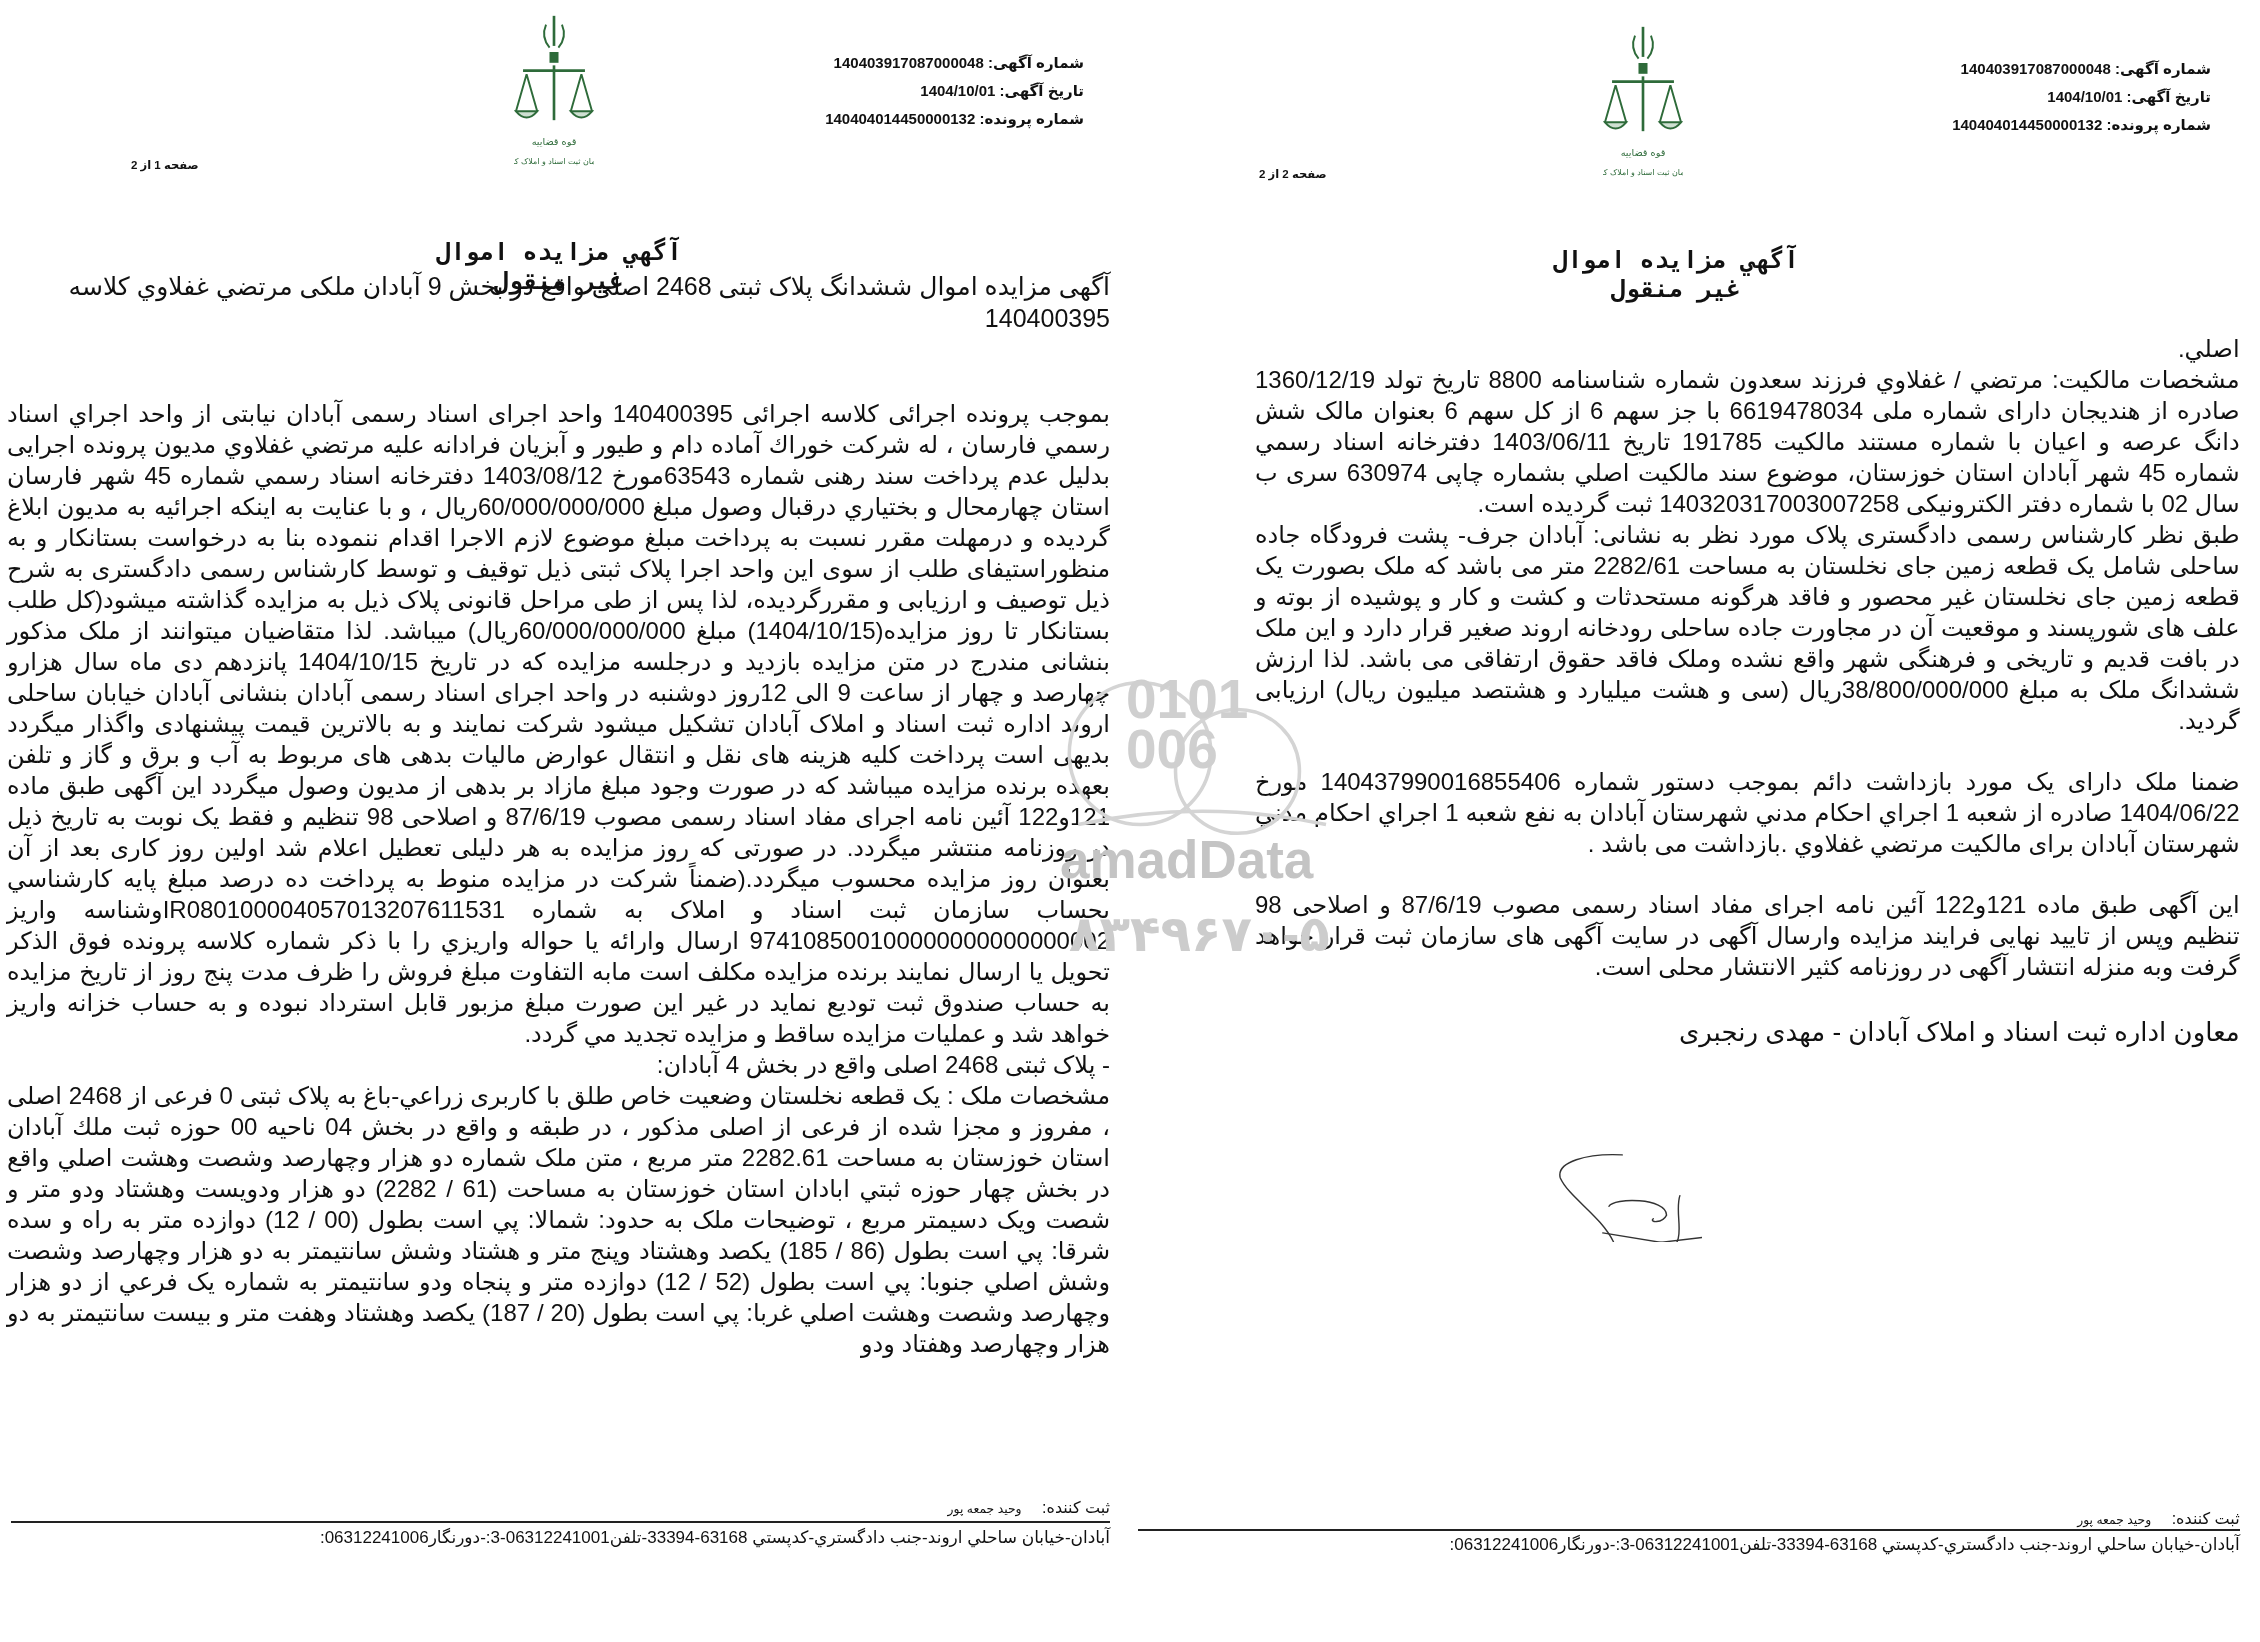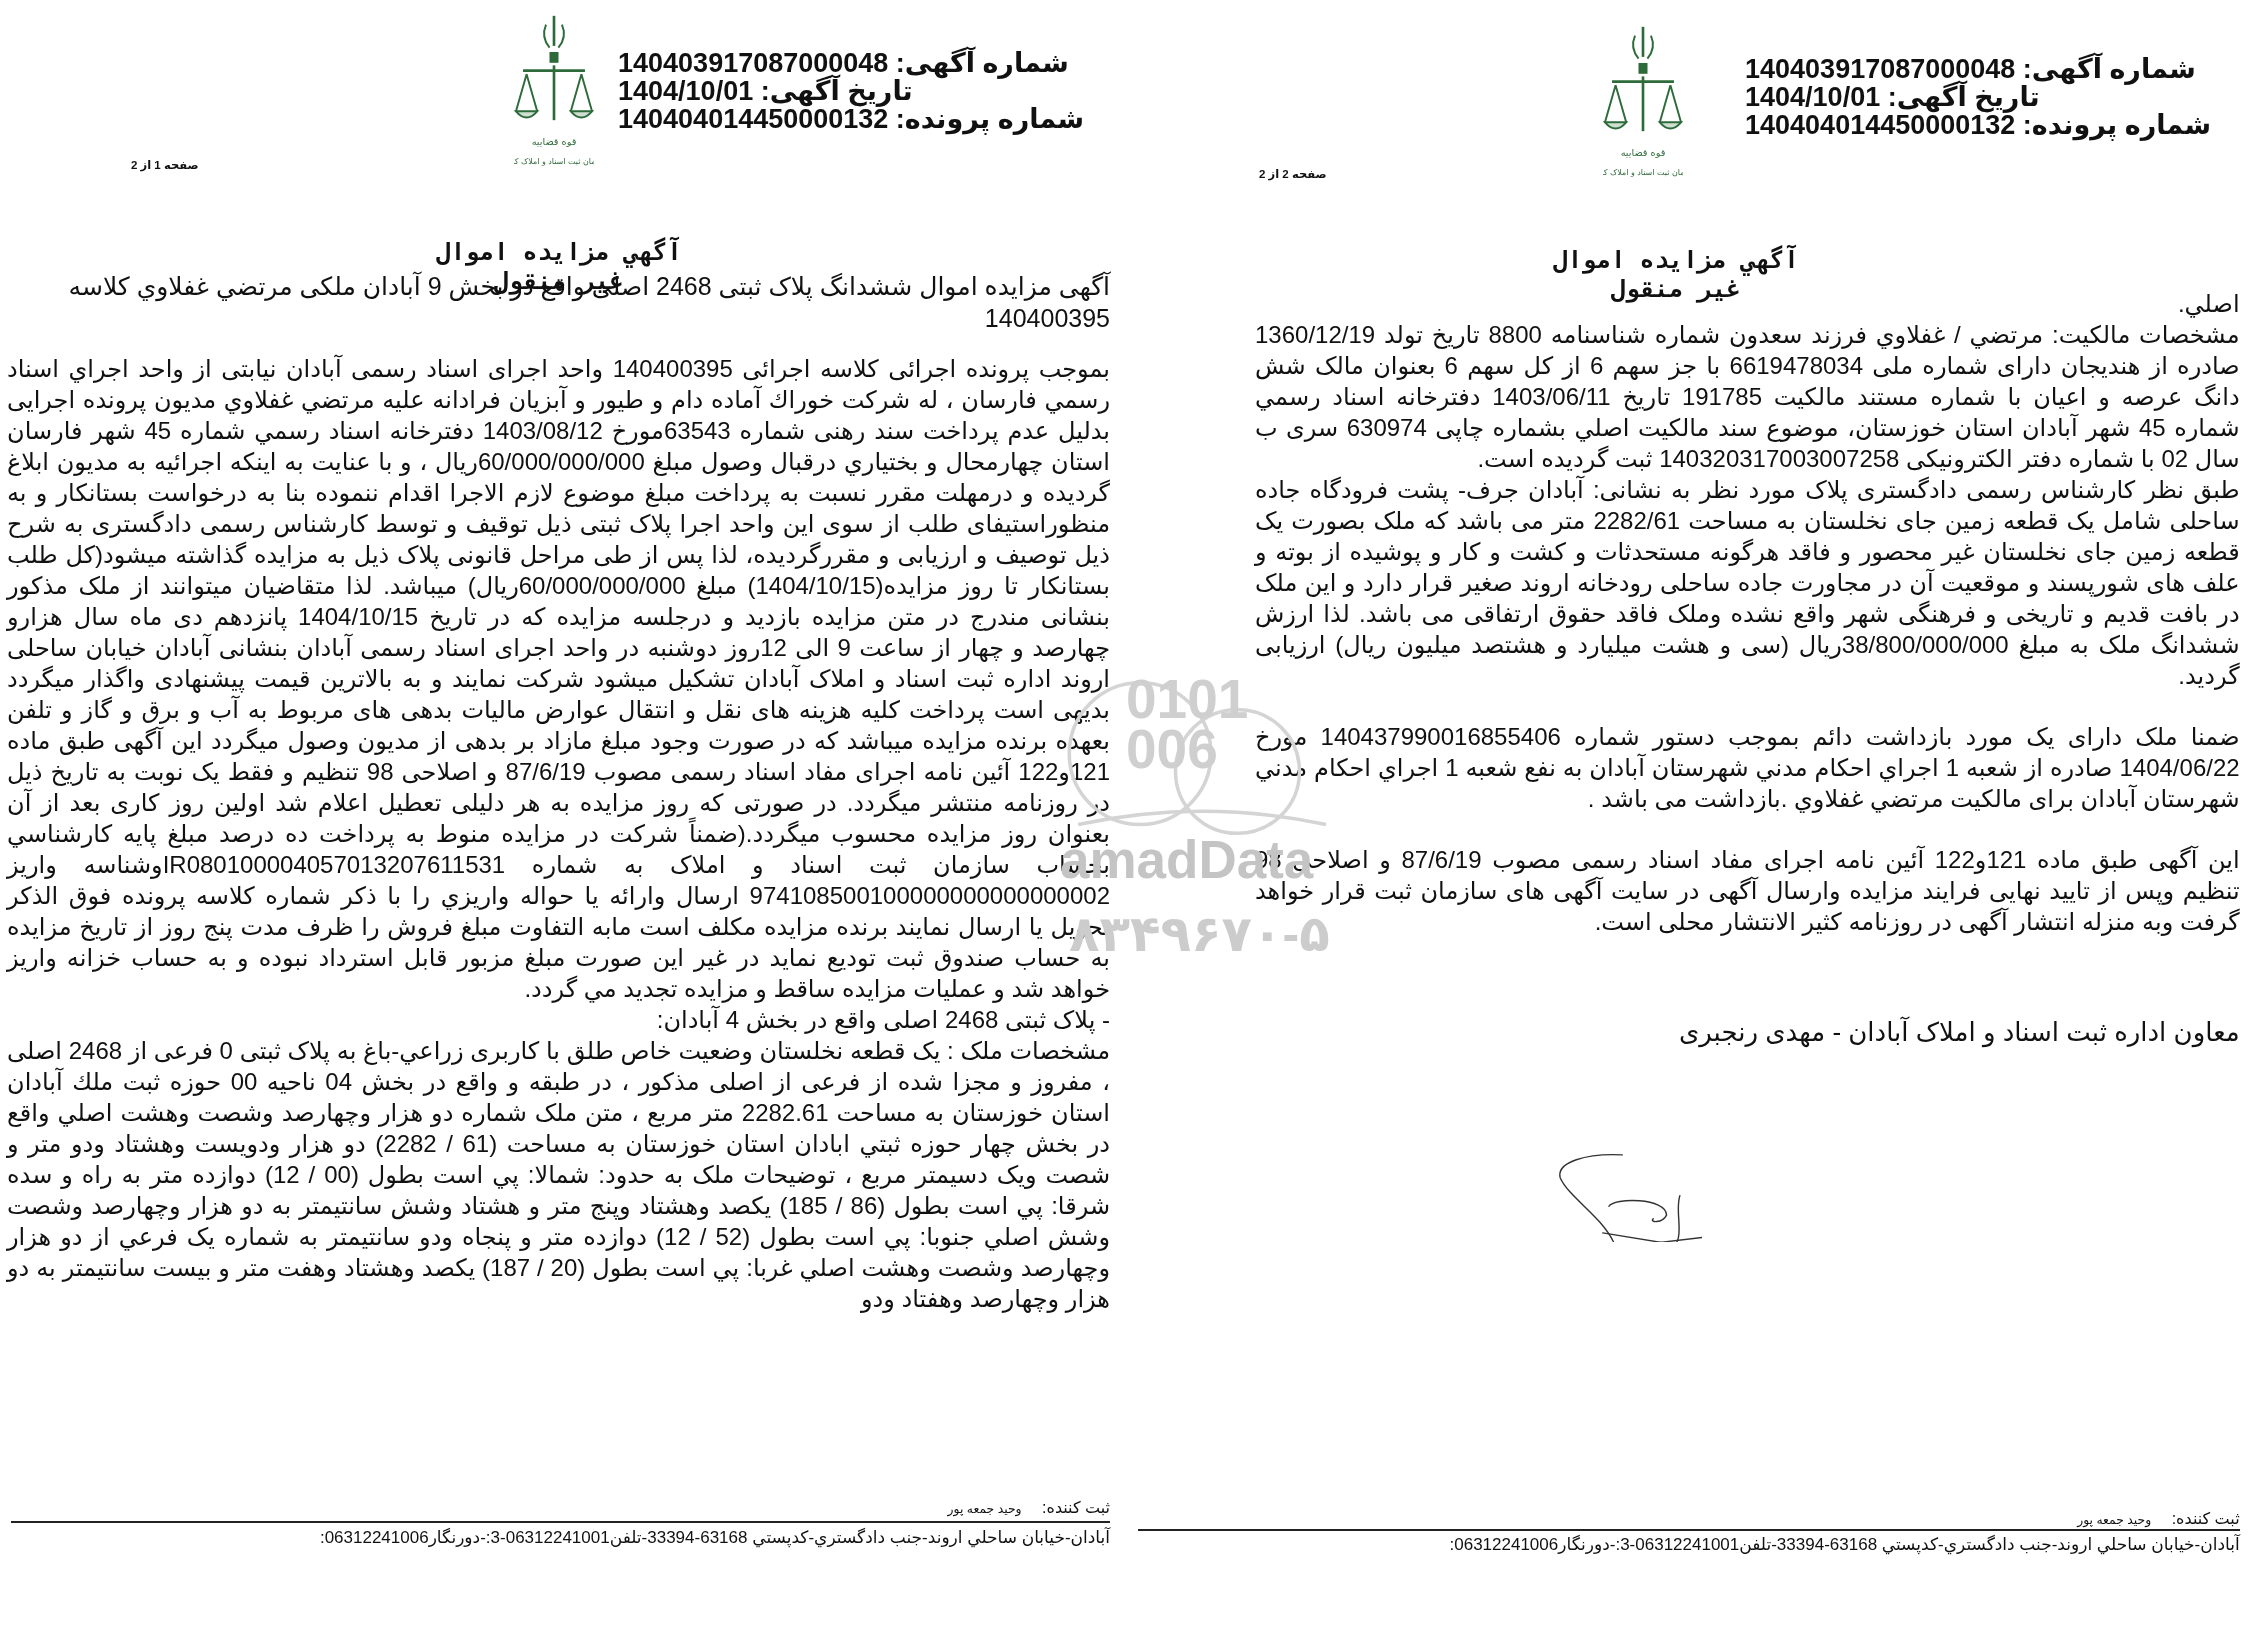--- a/index.html
+++ b/index.html
@@ -7,22 +7,22 @@
     width: 2260px; height: 1643px; position: relative; overflow: hidden;
     font-family: "Liberation Sans", "DejaVu Sans", sans-serif; color: #111;
   }
   .page {
     position: absolute; top: 0; height: 1643px;
   }
   #page-1 { left: 0; width: 1126px; }
   #page-2 { left: 1126px; width: 1134px; }
 
   .meta {
-    position: absolute; top: 49px; direction: rtl; text-align: left;
-    font-size: 27px; line-height: 28px; font-weight: bold;
+    position: absolute; top: 49px; direction: rtl; text-align: right;
+    font-size: 15px; line-height: 28px; font-weight: bold;
   }
   #page-1 .meta { right: 42px; }
   #page-2 .meta { right: 49px; top: 55px; }
   .meta .row span.num { font-weight: bold; }
 
   .emblem { position: absolute; width: 80px; height: 168px; }
   #page-1 .emblem { left: 514px; top: 7px; }
   #page-2 .emblem { left: 477px; top: 17.7px; }
 
   .page-no {
@@ -34,21 +34,21 @@
   .title {
     position: absolute; direction: rtl; font-weight: bold; font-size: 24px;
     text-align: center;
     font-family: Liberation Mono, monospace;
   }
   #page-1 .title { left: 426px; top: 238px; width: 266px; }
   #page-2 .title { left: 417px; top: 246px; width: 266px; }
 
   .body-text {
     position: absolute; direction: rtl; text-align: justify;
-    font-size: 24px; line-height: 31px; color: #111;
+    font-size: 24px; line-height: 31px; color: #111; margin-top: 45px;
   }
   #page-1 .subtitle {
     position: absolute; left: 7px; right: 16px; top: 270px;
     direction: rtl; font-size: 25px; line-height: 32px; text-align: right;
   }
   #page-1 .body-text { left: 7px; right: 16px; top: 353px; }
   #page-2 .body-text { left: 129px; right: 20.4px; top: 288px; }
   .para { margin: 0; text-align-last: right; }
   .gap { height: 30px; }
 

